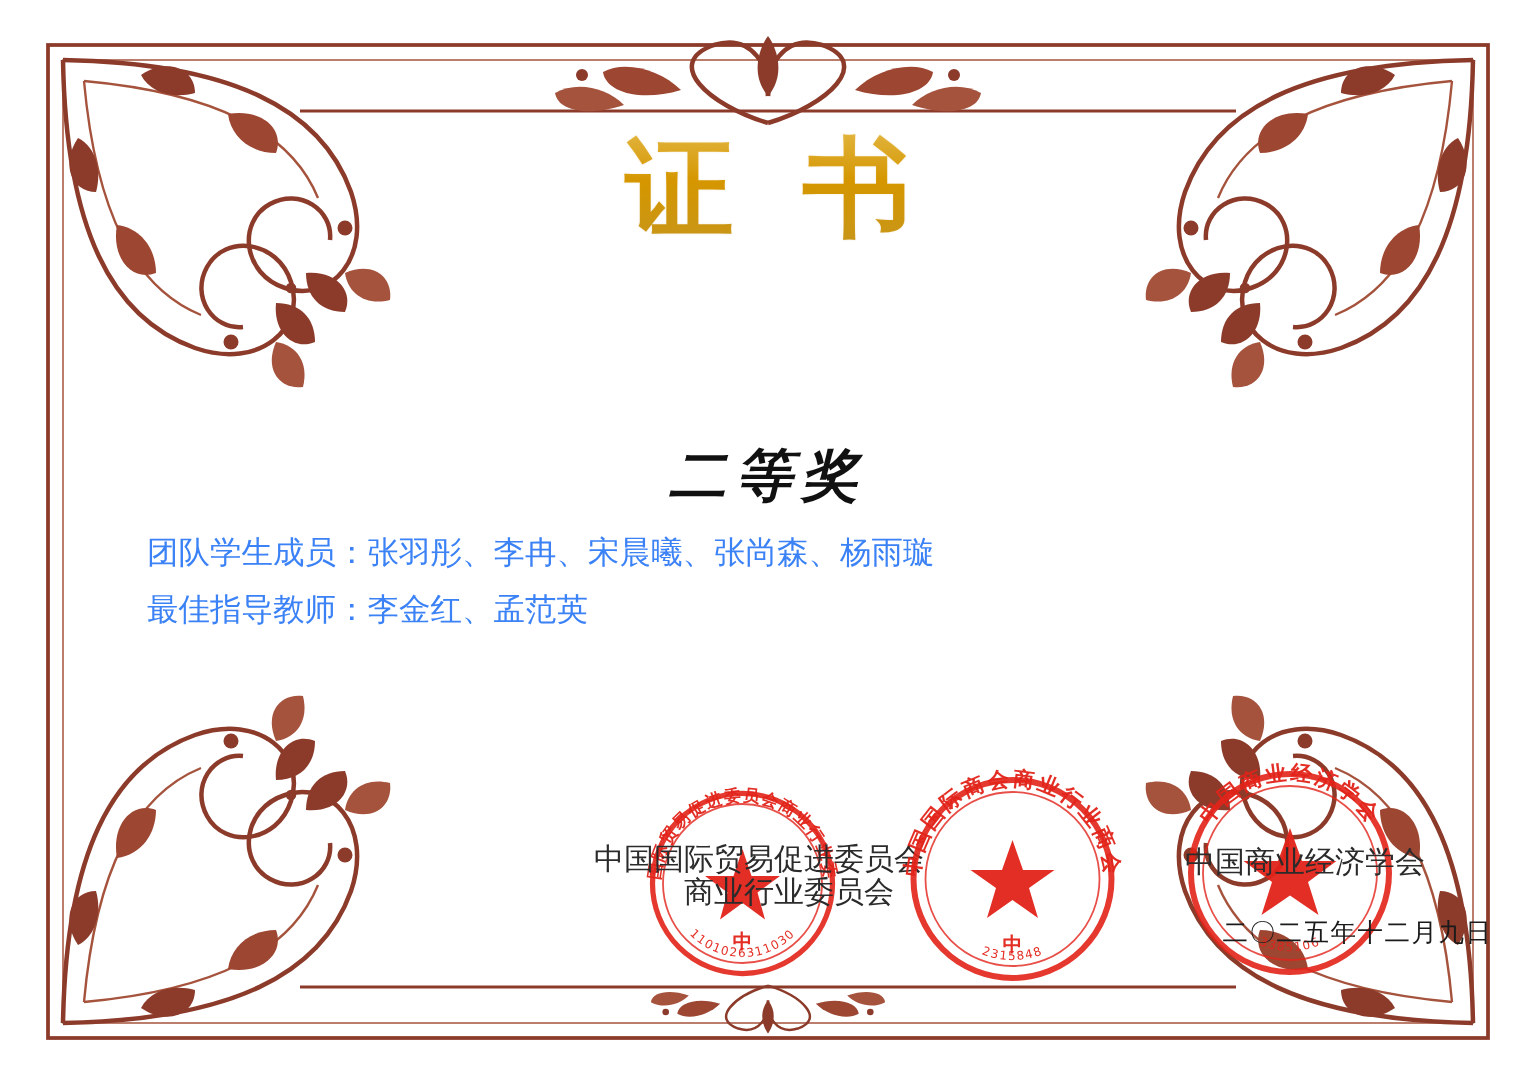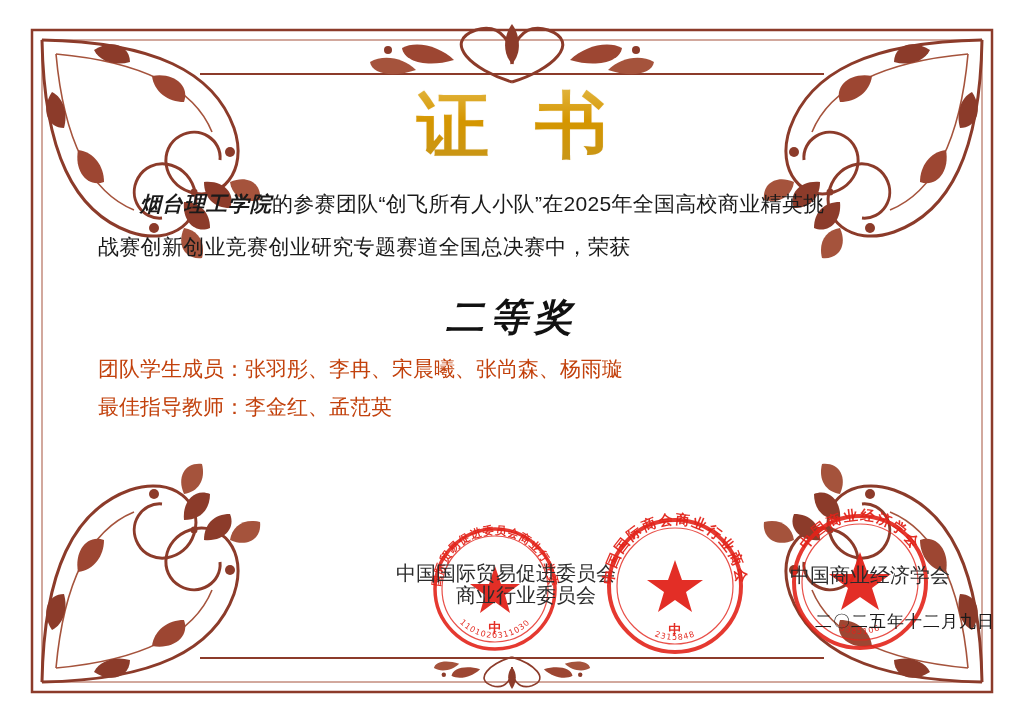--- a/index.html
+++ b/index.html
@@ -93,21 +93,21 @@
   }
 
   
   .members {
     position: absolute;
     top: 350px;
     left: 98px;
     width: 840px;
     font-size: 21px;
     line-height: 38px;
-    color: #c2410c;
+    color: #3b82f6;
   }
 
   
   .seals {
     position: absolute;
     left: 380px;
     top: 500px;
     width: 580px;
     height: 150px;
   }
@@ -221,24 +221,20 @@
 
     <g transform="translate(512,678) scale(1,-1)">
         <use href="#top-crest" transform="scale(0.55)"></use>
       </g>
   </svg>
 
   <div class="title-wrap">
     <span class="title">证书</span>
   </div>
 
-  <div class="body-text">
-    <span class="indent"></span><span class="school">烟台理工学院</span><span>的参赛团队</span><span>“创飞所有人小队”</span><span>在2025年全国高校商业精英挑</span><br>
-    <span>战赛创新创业竞赛创业研究专题赛道全国总决赛中，荣获</span>
-  </div>
 
   <div class="award">二等奖</div>
 
   <div class="members">
     <div>
       <span>团队学生成员：</span><span>张羽彤、李冉、宋晨曦、张尚森、杨雨璇</span>
     </div>
     <div>
       <span>最佳指导教师：</span><span>李金红、孟范英</span>
     </div>

